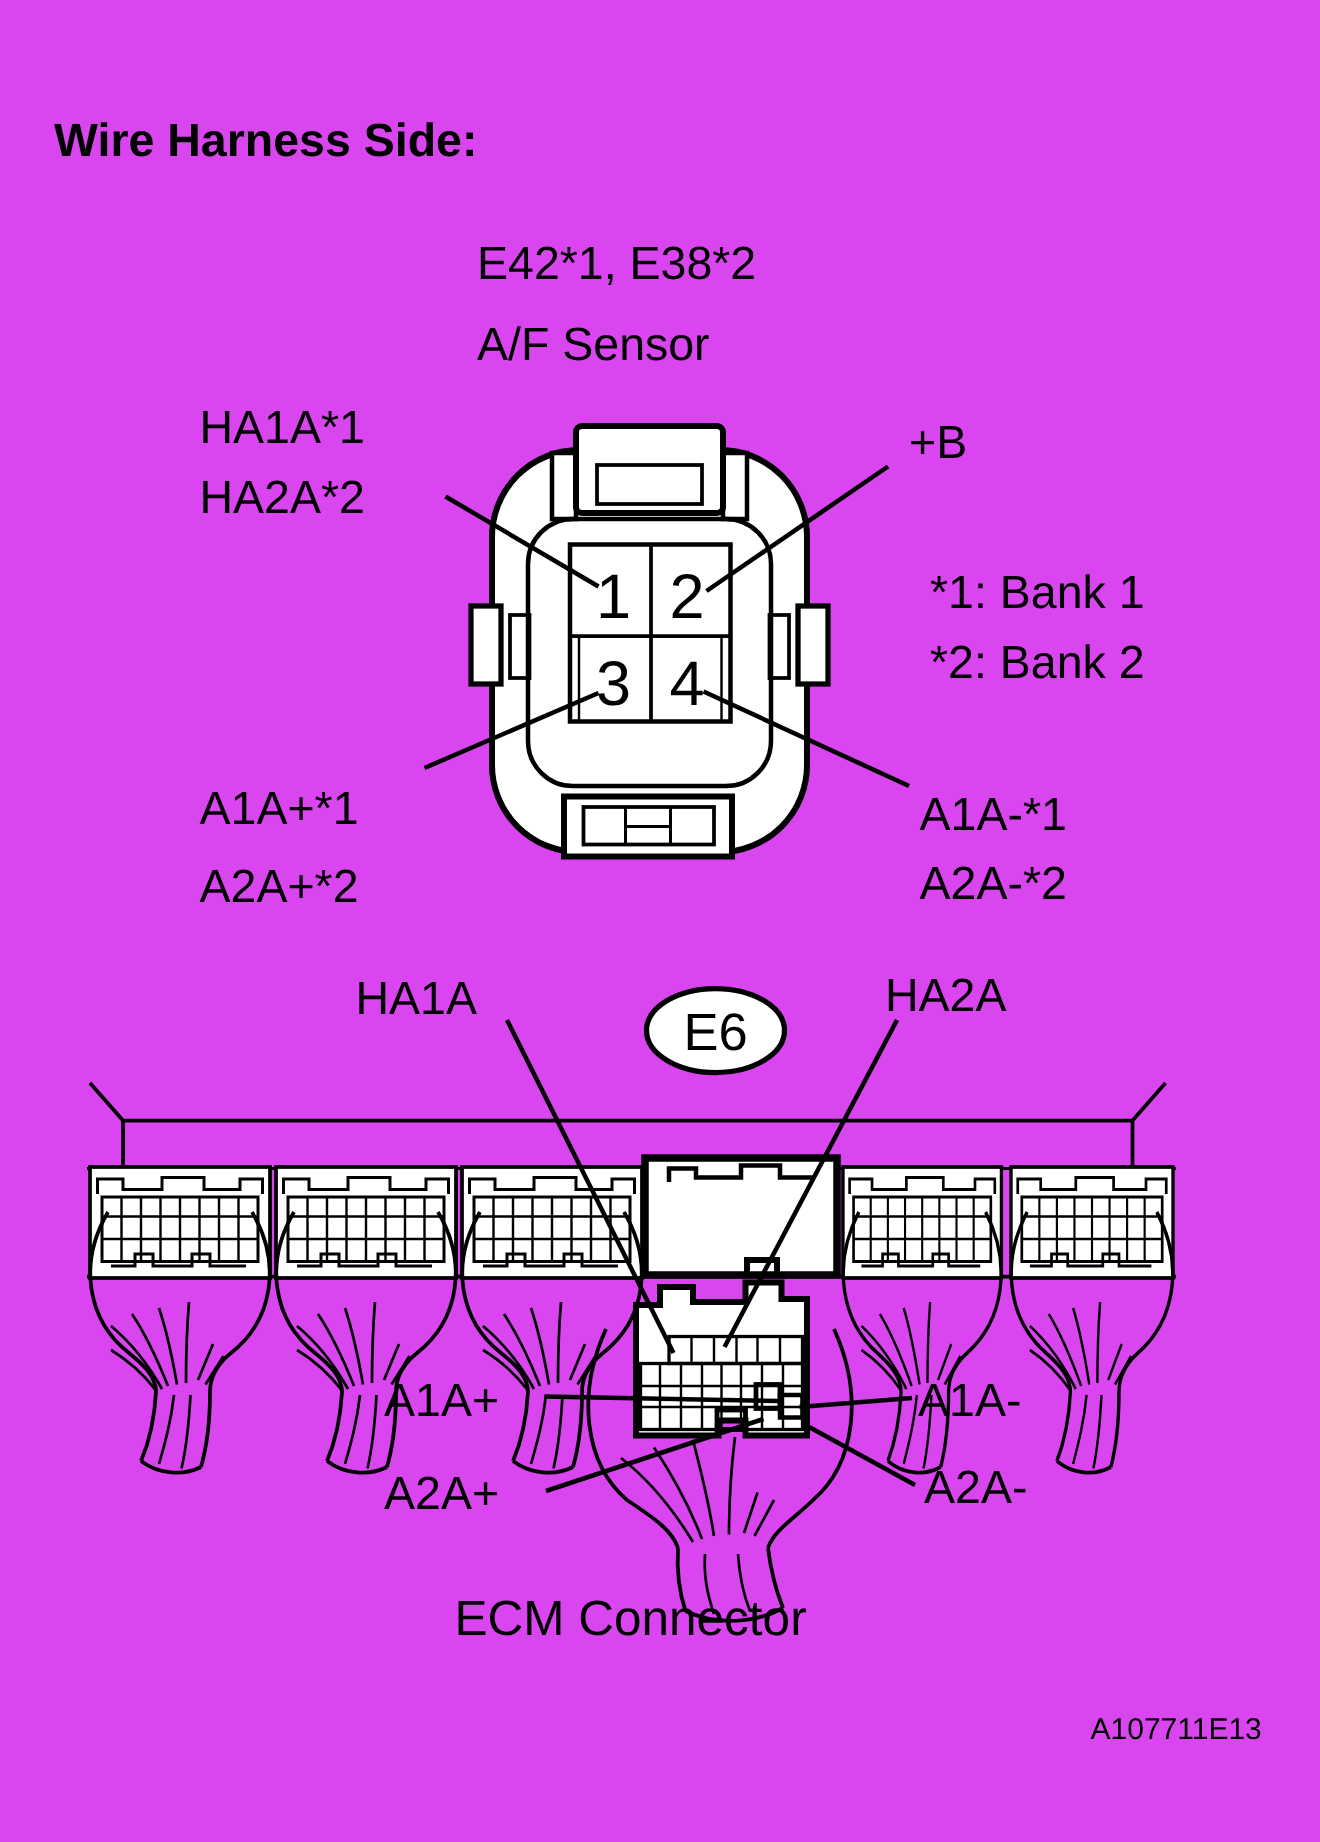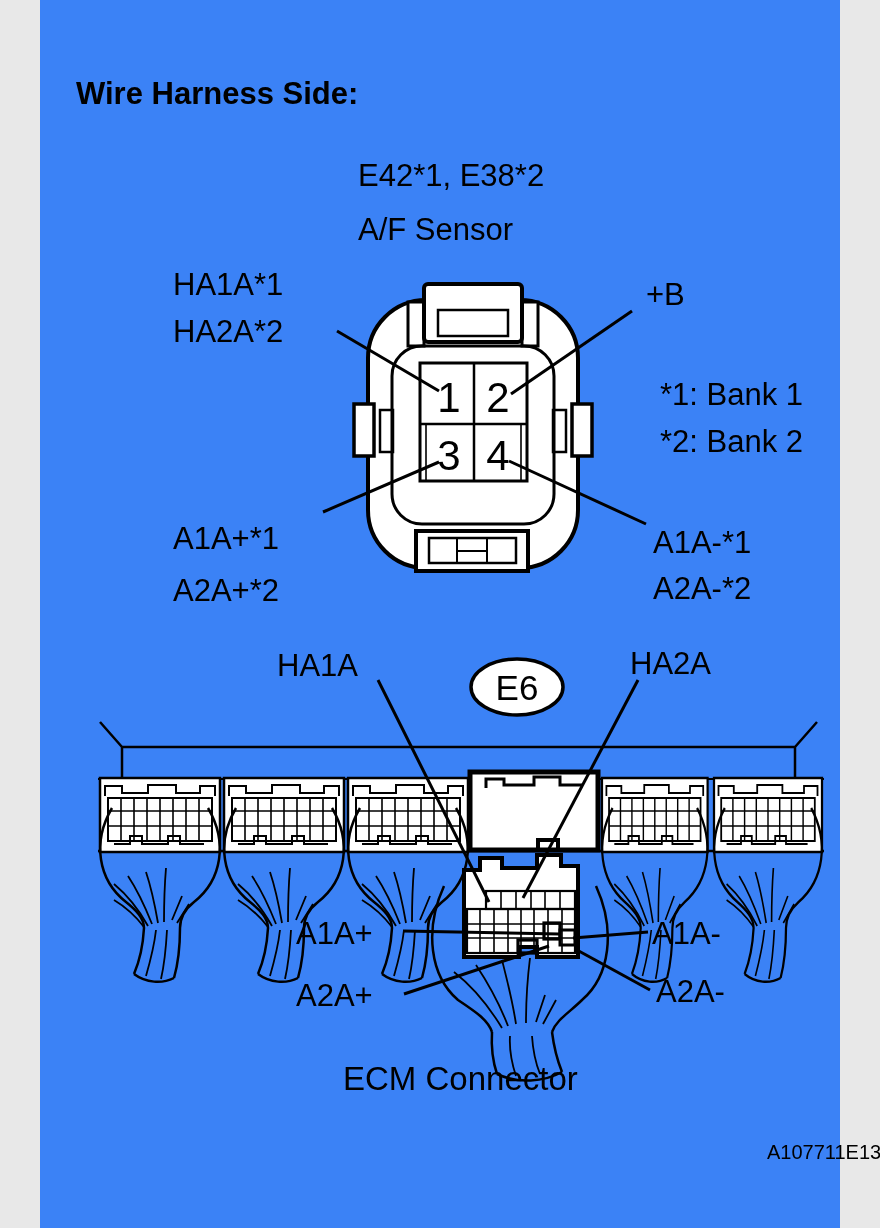--- a/index.html
+++ b/index.html
@@ -1,17 +1,17 @@
 <!DOCTYPE html>
 <html><head>
 <meta charset="utf-8">
 <style>
   html,body{margin:0;padding:0;background:#e8e8e8;}
   .page{
-    width:800px;height:1228px;background:#3b82f6;position:relative;margin:0 auto;
+    width:880px;height:1228px;background:#d946ef;position:relative;margin:0 auto;
     font-family:"Liberation Sans","DejaVu Sans",sans-serif;
   }
   svg{position:absolute;left:0;top:0;}
   svg text{
     font-family:"Liberation Sans","DejaVu Sans",sans-serif;
     fill:#000000;
   }
   .lbl{font-size:31px;}
   .lbl-bold{font-size:31px;font-weight:bold;}
   .pin-num{font-size:42px;text-anchor:middle;}

